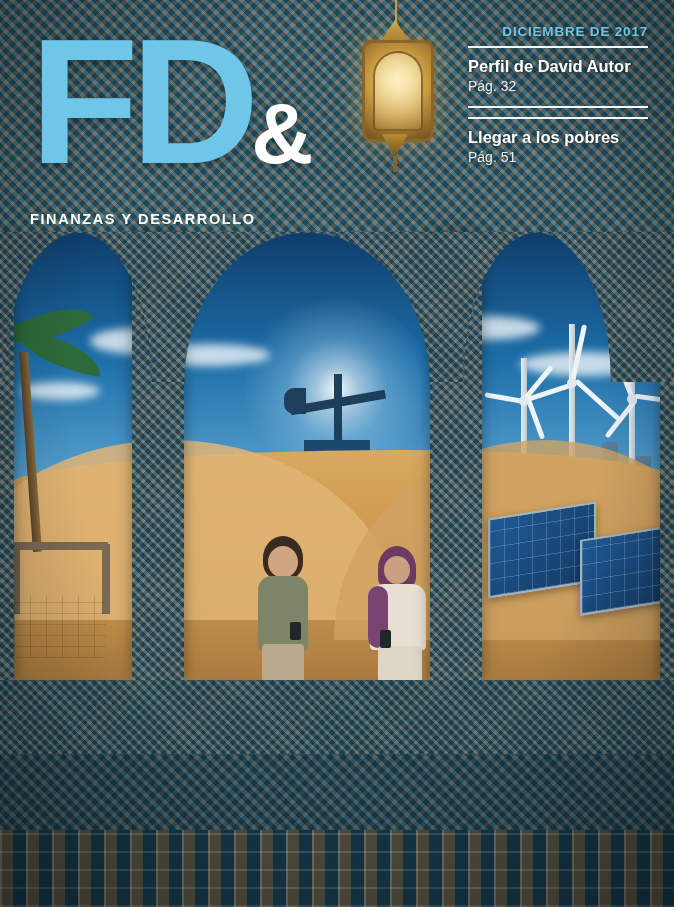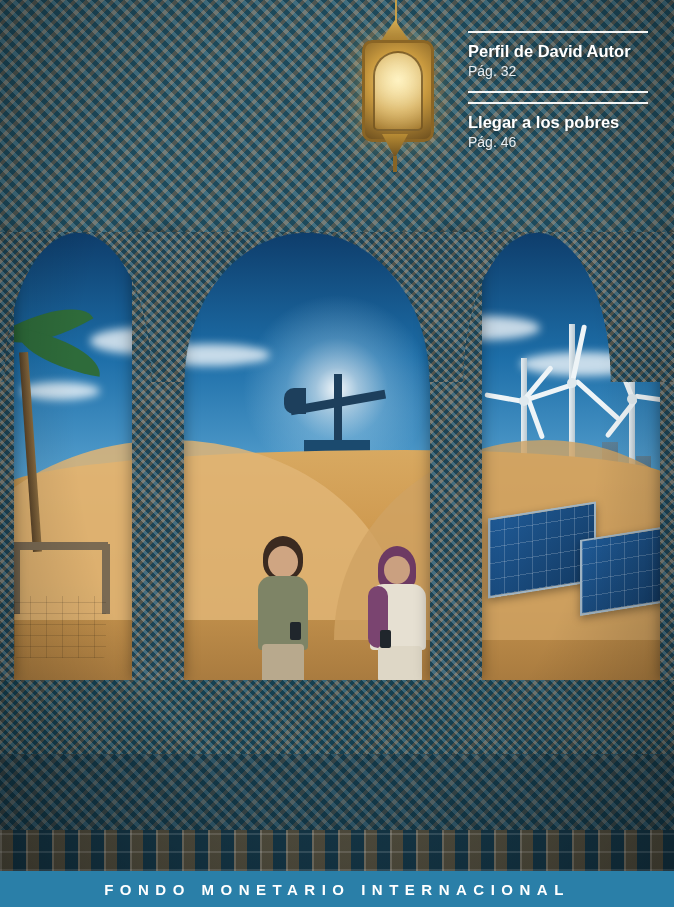--- a/index.html
+++ b/index.html
@@ -477,32 +477,36 @@
     <div class="tip"></div>
   </div>
 
   <div class="floor">
     <div class="floor-band"></div>
     <div class="floor-grid"></div>
   </div>
 
   <div class="vignette"></div>
 
+  <div class="masthead">
+    <div class="fd-logo"><span>FD</span><span class="amp">&amp;</span></div>
+    <div class="fd-sub">FINANZAS Y DESARROLLO</div>
+  </div>
 
   <div class="coverlines">
+    <div class="issue-date">DICIEMBRE DE 2017</div>
     <div class="rule"></div>
 
     <div class="cl-item">
       <div class="cl-title"><span>Perfil de David Autor</span> <span class="cl-page">Pág. 32</span></div>
     </div>
     <div class="rule"></div>
 
     <div class="rule"></div>
 
     <div class="cl-item">
-      <div class="cl-title"><span>Llegar a los pobres</span> <span class="cl-page">Pág. 46</span></div>
+      <div class="cl-title"><span>Llegar a los pobres</span> <span class="cl-page">Pág. 51</span></div>
     </div>
   </div>
 
 
-  <div class="footer">FONDO MONETARIO INTERNACIONAL</div>
 
 </div>
 
 </body></html>

